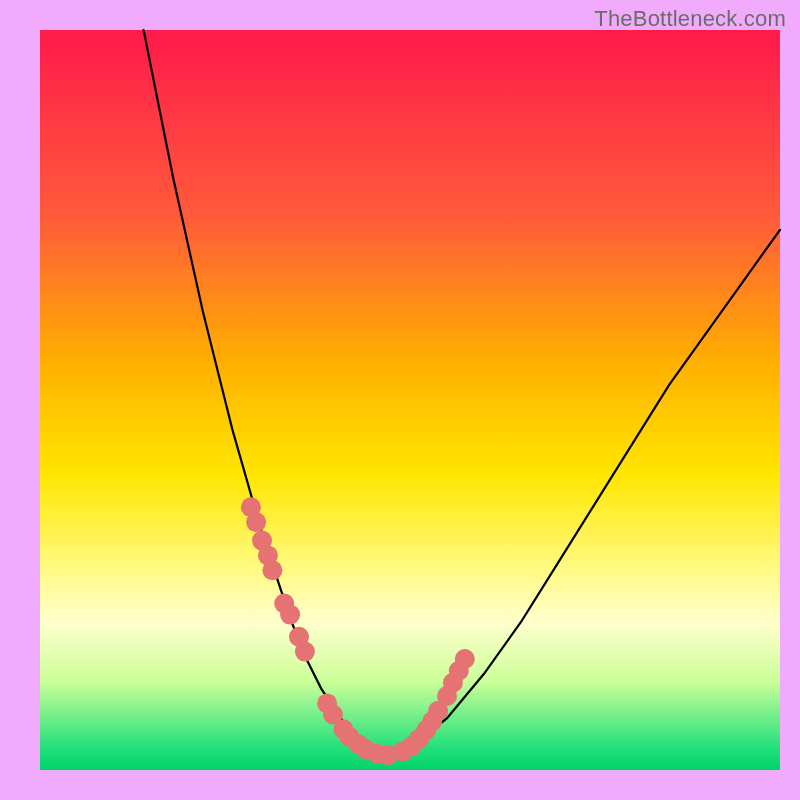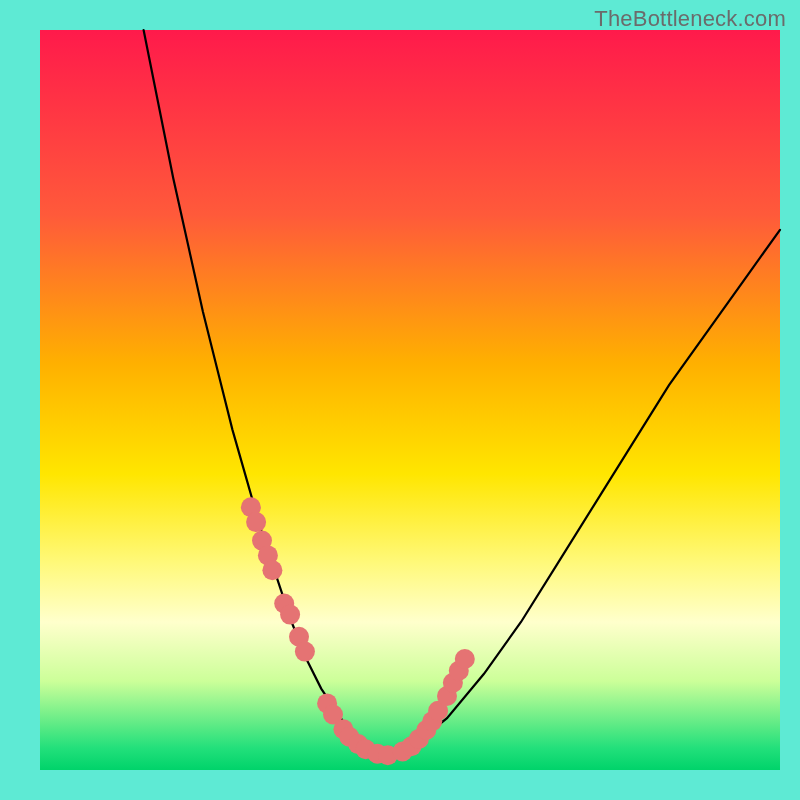--- a/index.html
+++ b/index.html
@@ -8,21 +8,21 @@
     width: 800px;
     height: 800px;
     background: #000;
     overflow: hidden;
     font-family: Arial, Helvetica, sans-serif;
   }
   .frame {
     position: absolute;
     left: 0; top: 0;
     width: 800px; height: 800px;
-    background: #5eead4;
+    background: #f0abfc;
   }
   .plot-area {
     position: absolute;
     left: 40px;
     top: 30px;
     width: 740px;
     height: 740px;
     background: linear-gradient(
       to bottom,
       #ff1a4b 0%,

